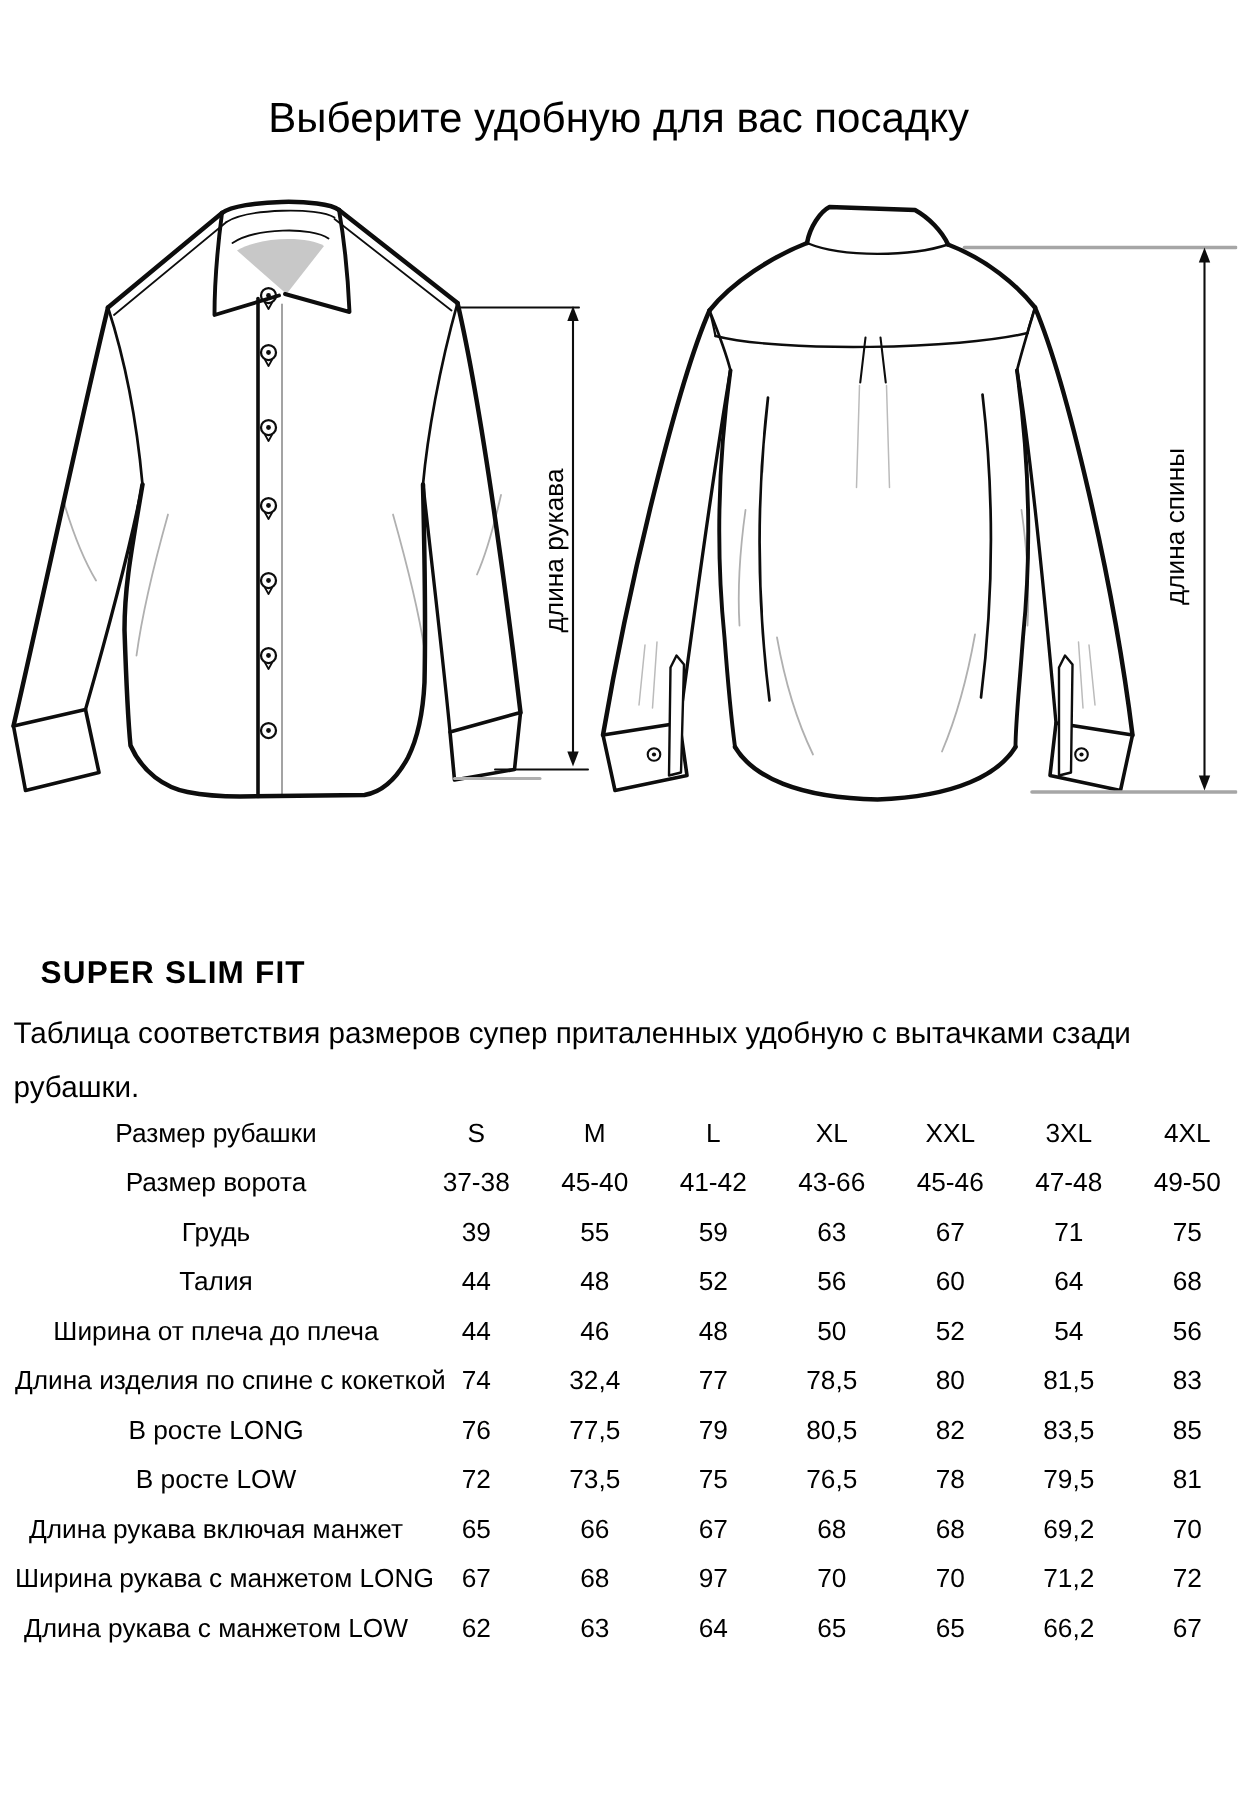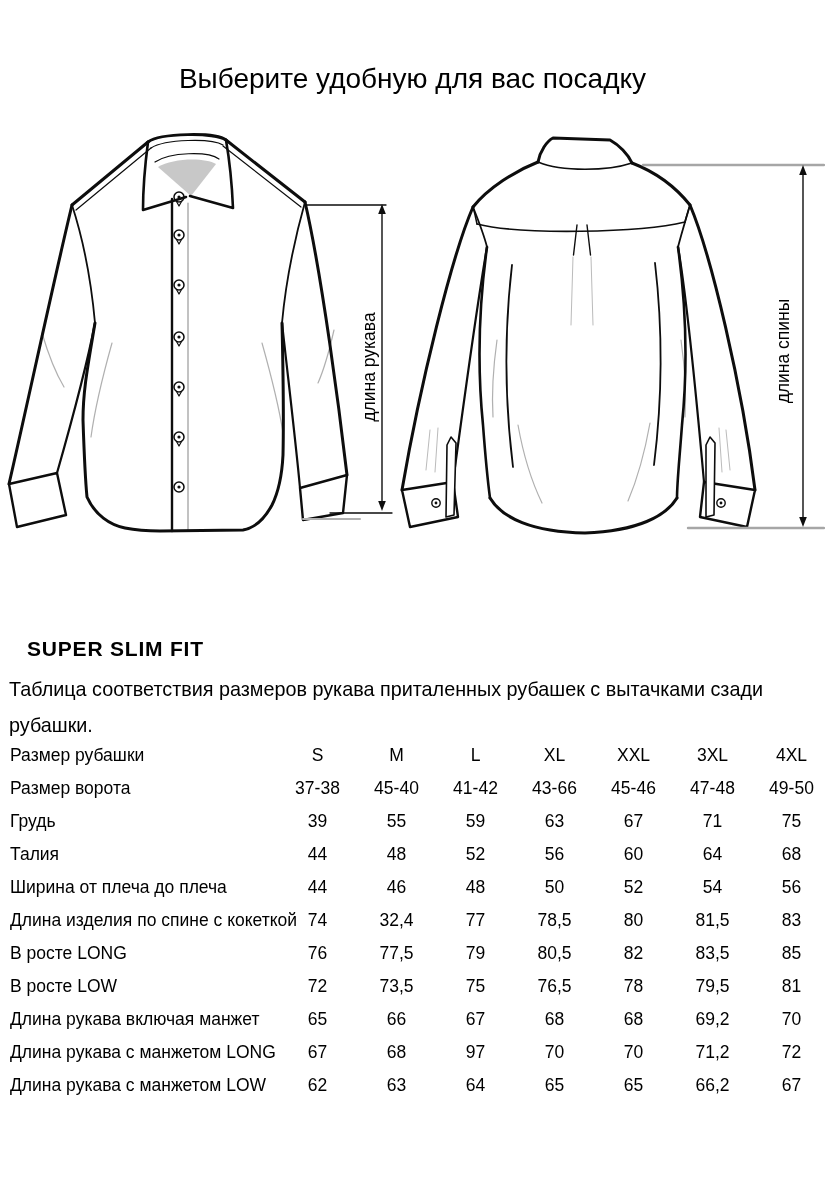--- a/index.html
+++ b/index.html
@@ -29,21 +29,21 @@
     font-size:19.8px;font-weight:400;line-height:36px;
   }
   .size-table{
     position:absolute;top:739px;left:10px;
     border-collapse:collapse;table-layout:fixed;width:821px;
   }
   .size-table td{
     height:33px;padding:0;font-size:17.5px;vertical-align:middle;
     white-space:nowrap;
   }
-  .size-table td.label{width:268px;text-align:left;}
+  .size-table td.label{width:268px;text-align:center;}
   .size-table td.val{width:79px;text-align:center;}
 </style>
 </head>
 <body>
 
 <h1 class="title">Выберите удобную для вас посадку</h1>
 
 <svg class="illustration" width="825" height="480" viewBox="0 0 825 480">
 
   <g stroke="#0d0d0d" fill="none" stroke-linecap="round" stroke-linejoin="round">
@@ -171,21 +171,21 @@
     <path d="M688,413 L824,413" stroke="#a6a6a6" stroke-width="2.4"></path>
     <path d="M803,54 L803,408" stroke-width="1.4"></path>
     <polygon points="803,50 799.2,60 806.8,60" fill="#0d0d0d" stroke="none"></polygon>
     <polygon points="803,412 799.2,402 806.8,402" fill="#0d0d0d" stroke="none"></polygon>
     <text transform="translate(789,236) rotate(-90)" text-anchor="middle" stroke="none" fill="#000">длина спины</text>
   </g>
 </svg>
 
 <h2 class="fit-heading">SUPER SLIM FIT</h2>
 
-<p class="fit-desc">Таблица соответствия размеров рукава приталенных рубашек с вытачками сзади рубашки.</p>
+<p class="fit-desc">Таблица соответствия размеров супер приталенных удобную с вытачками сзади рубашки.</p>
 
 <table class="size-table">
   <tbody>
       <tr>
         <td class="label">Размер рубашки</td>
         <td class="val">S</td>
         <td class="val">M</td>
         <td class="val">L</td>
         <td class="val">XL</td>
         <td class="val">XXL</td>
@@ -266,21 +266,21 @@
         <td class="label">Длина рукава включая манжет</td>
         <td class="val">65</td>
         <td class="val">66</td>
         <td class="val">67</td>
         <td class="val">68</td>
         <td class="val">68</td>
         <td class="val">69,2</td>
         <td class="val">70</td>
       </tr>
       <tr>
-        <td class="label">Длина рукава с манжетом LONG</td>
+        <td class="label">Ширина рукава с манжетом LONG</td>
         <td class="val">67</td>
         <td class="val">68</td>
         <td class="val">97</td>
         <td class="val">70</td>
         <td class="val">70</td>
         <td class="val">71,2</td>
         <td class="val">72</td>
       </tr>
       <tr>
         <td class="label">Длина рукава с манжетом LOW</td>

